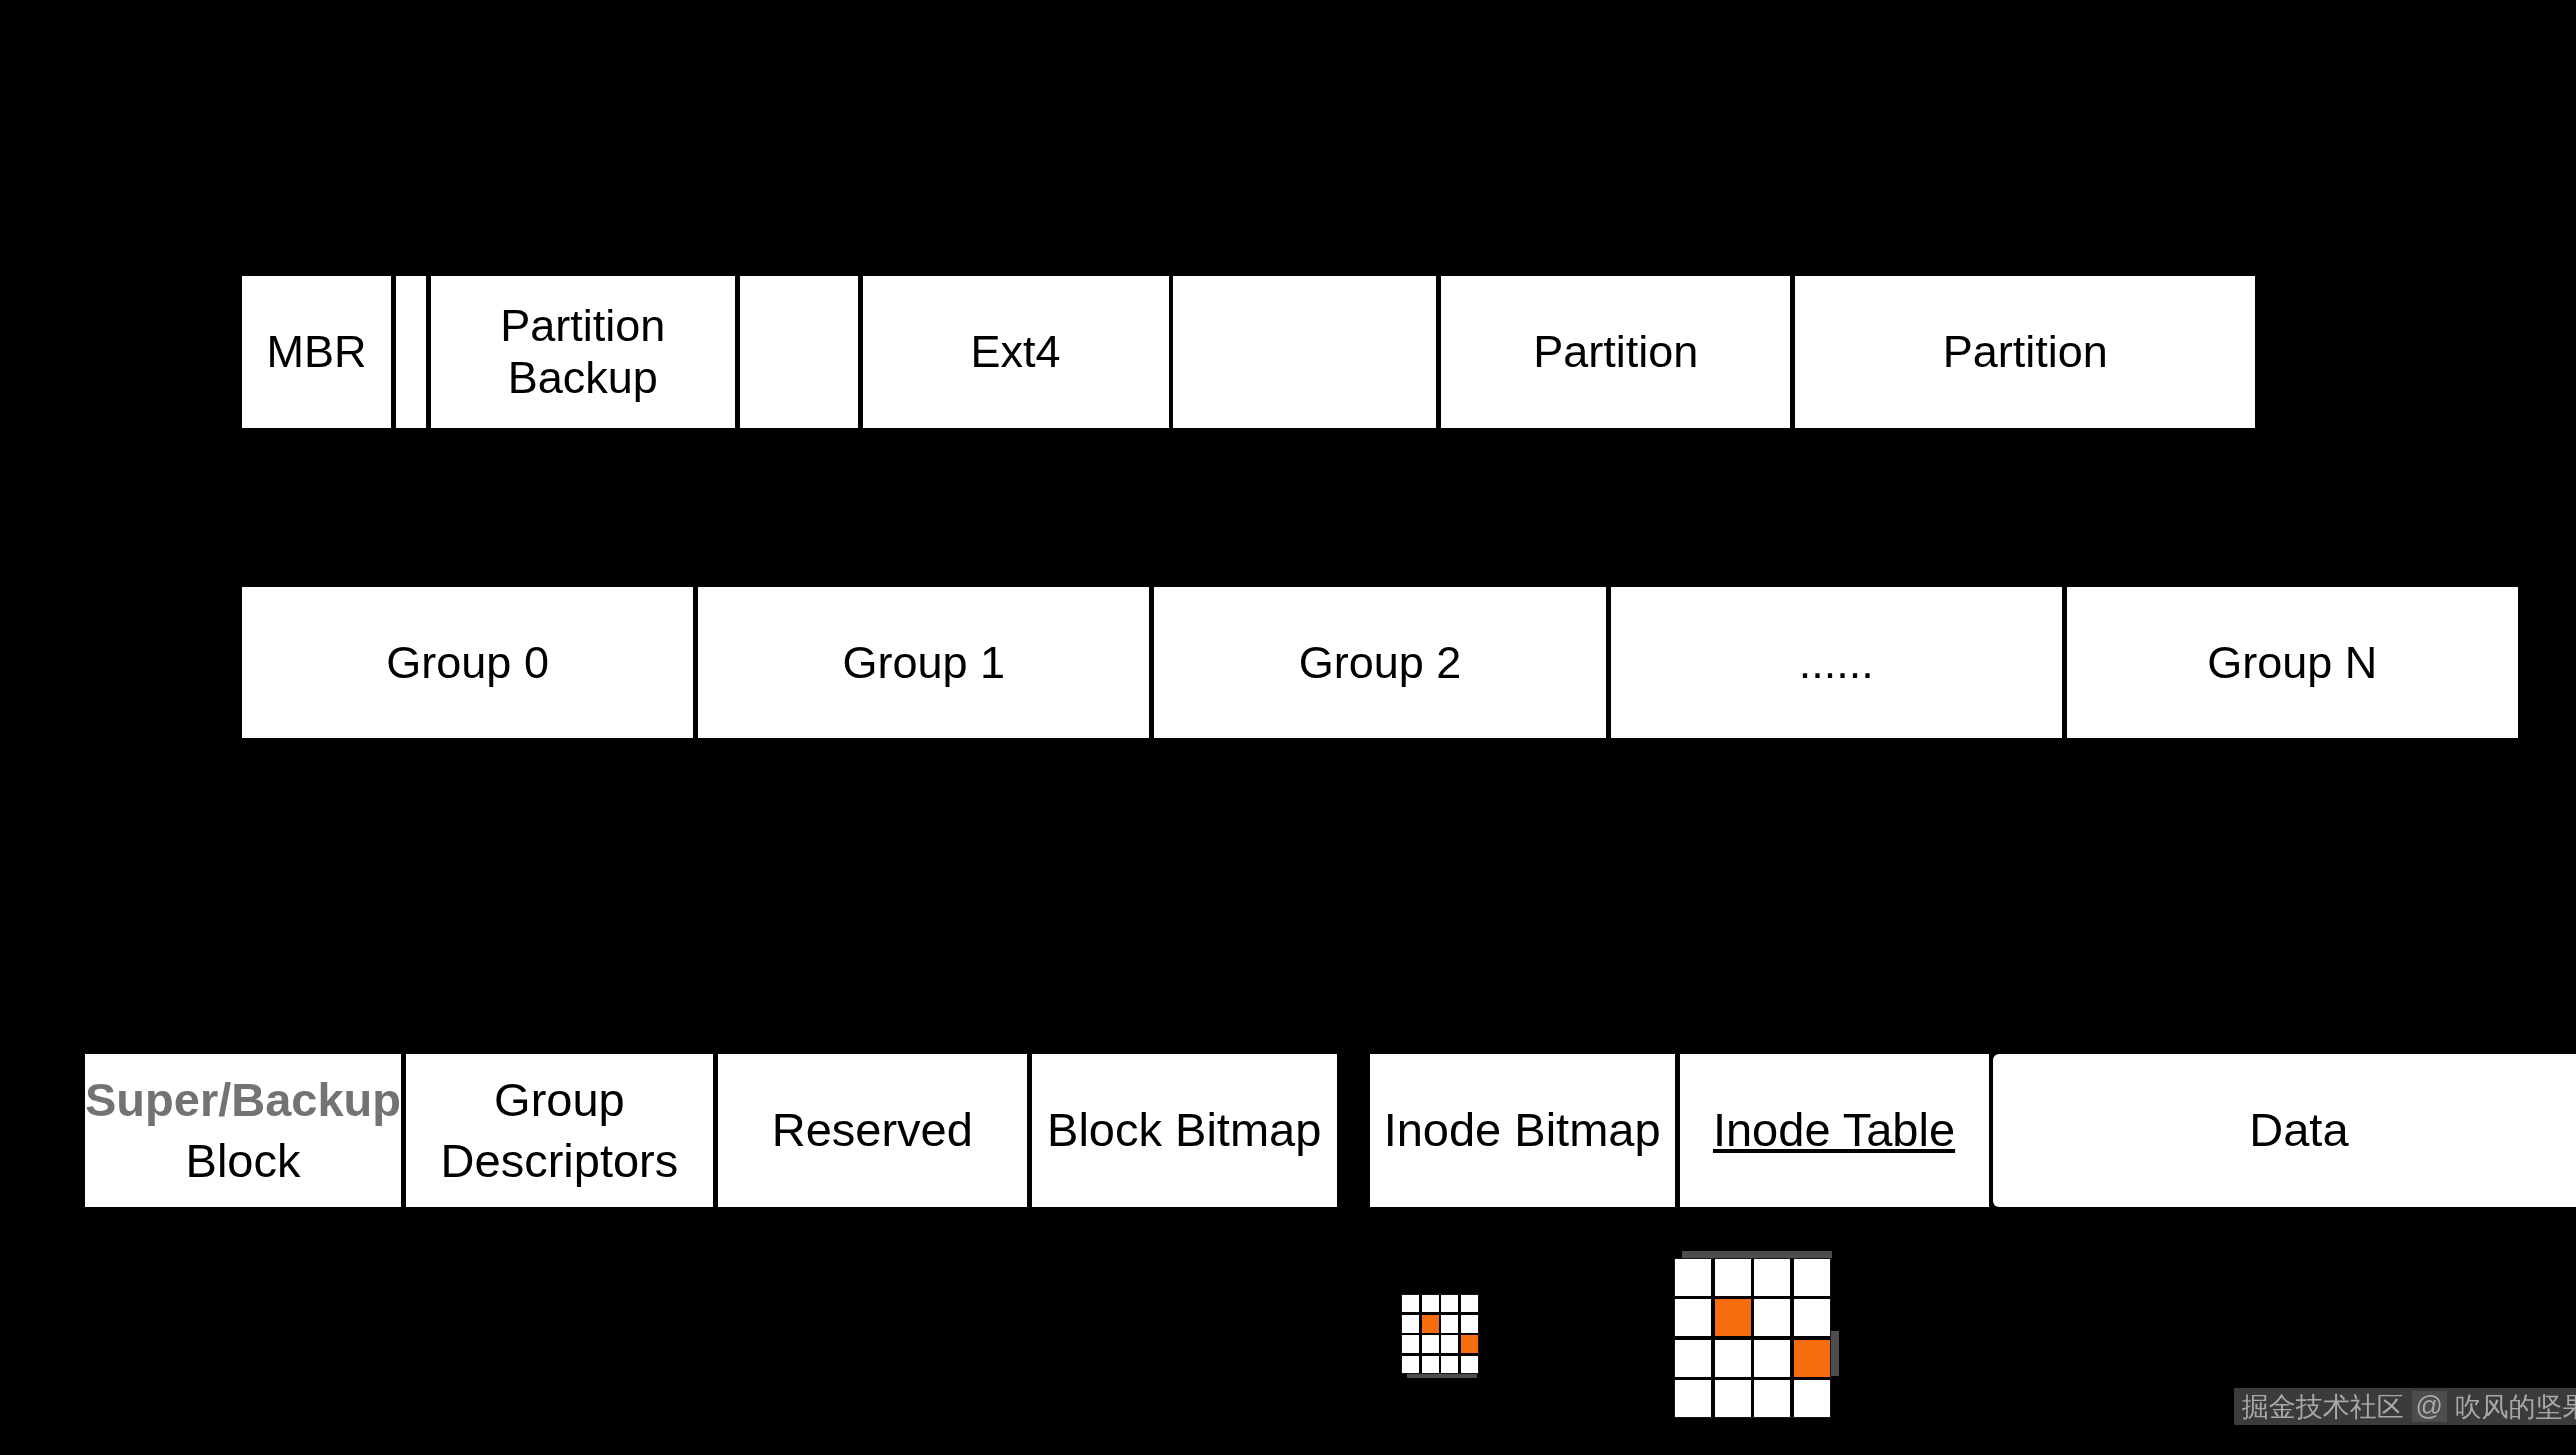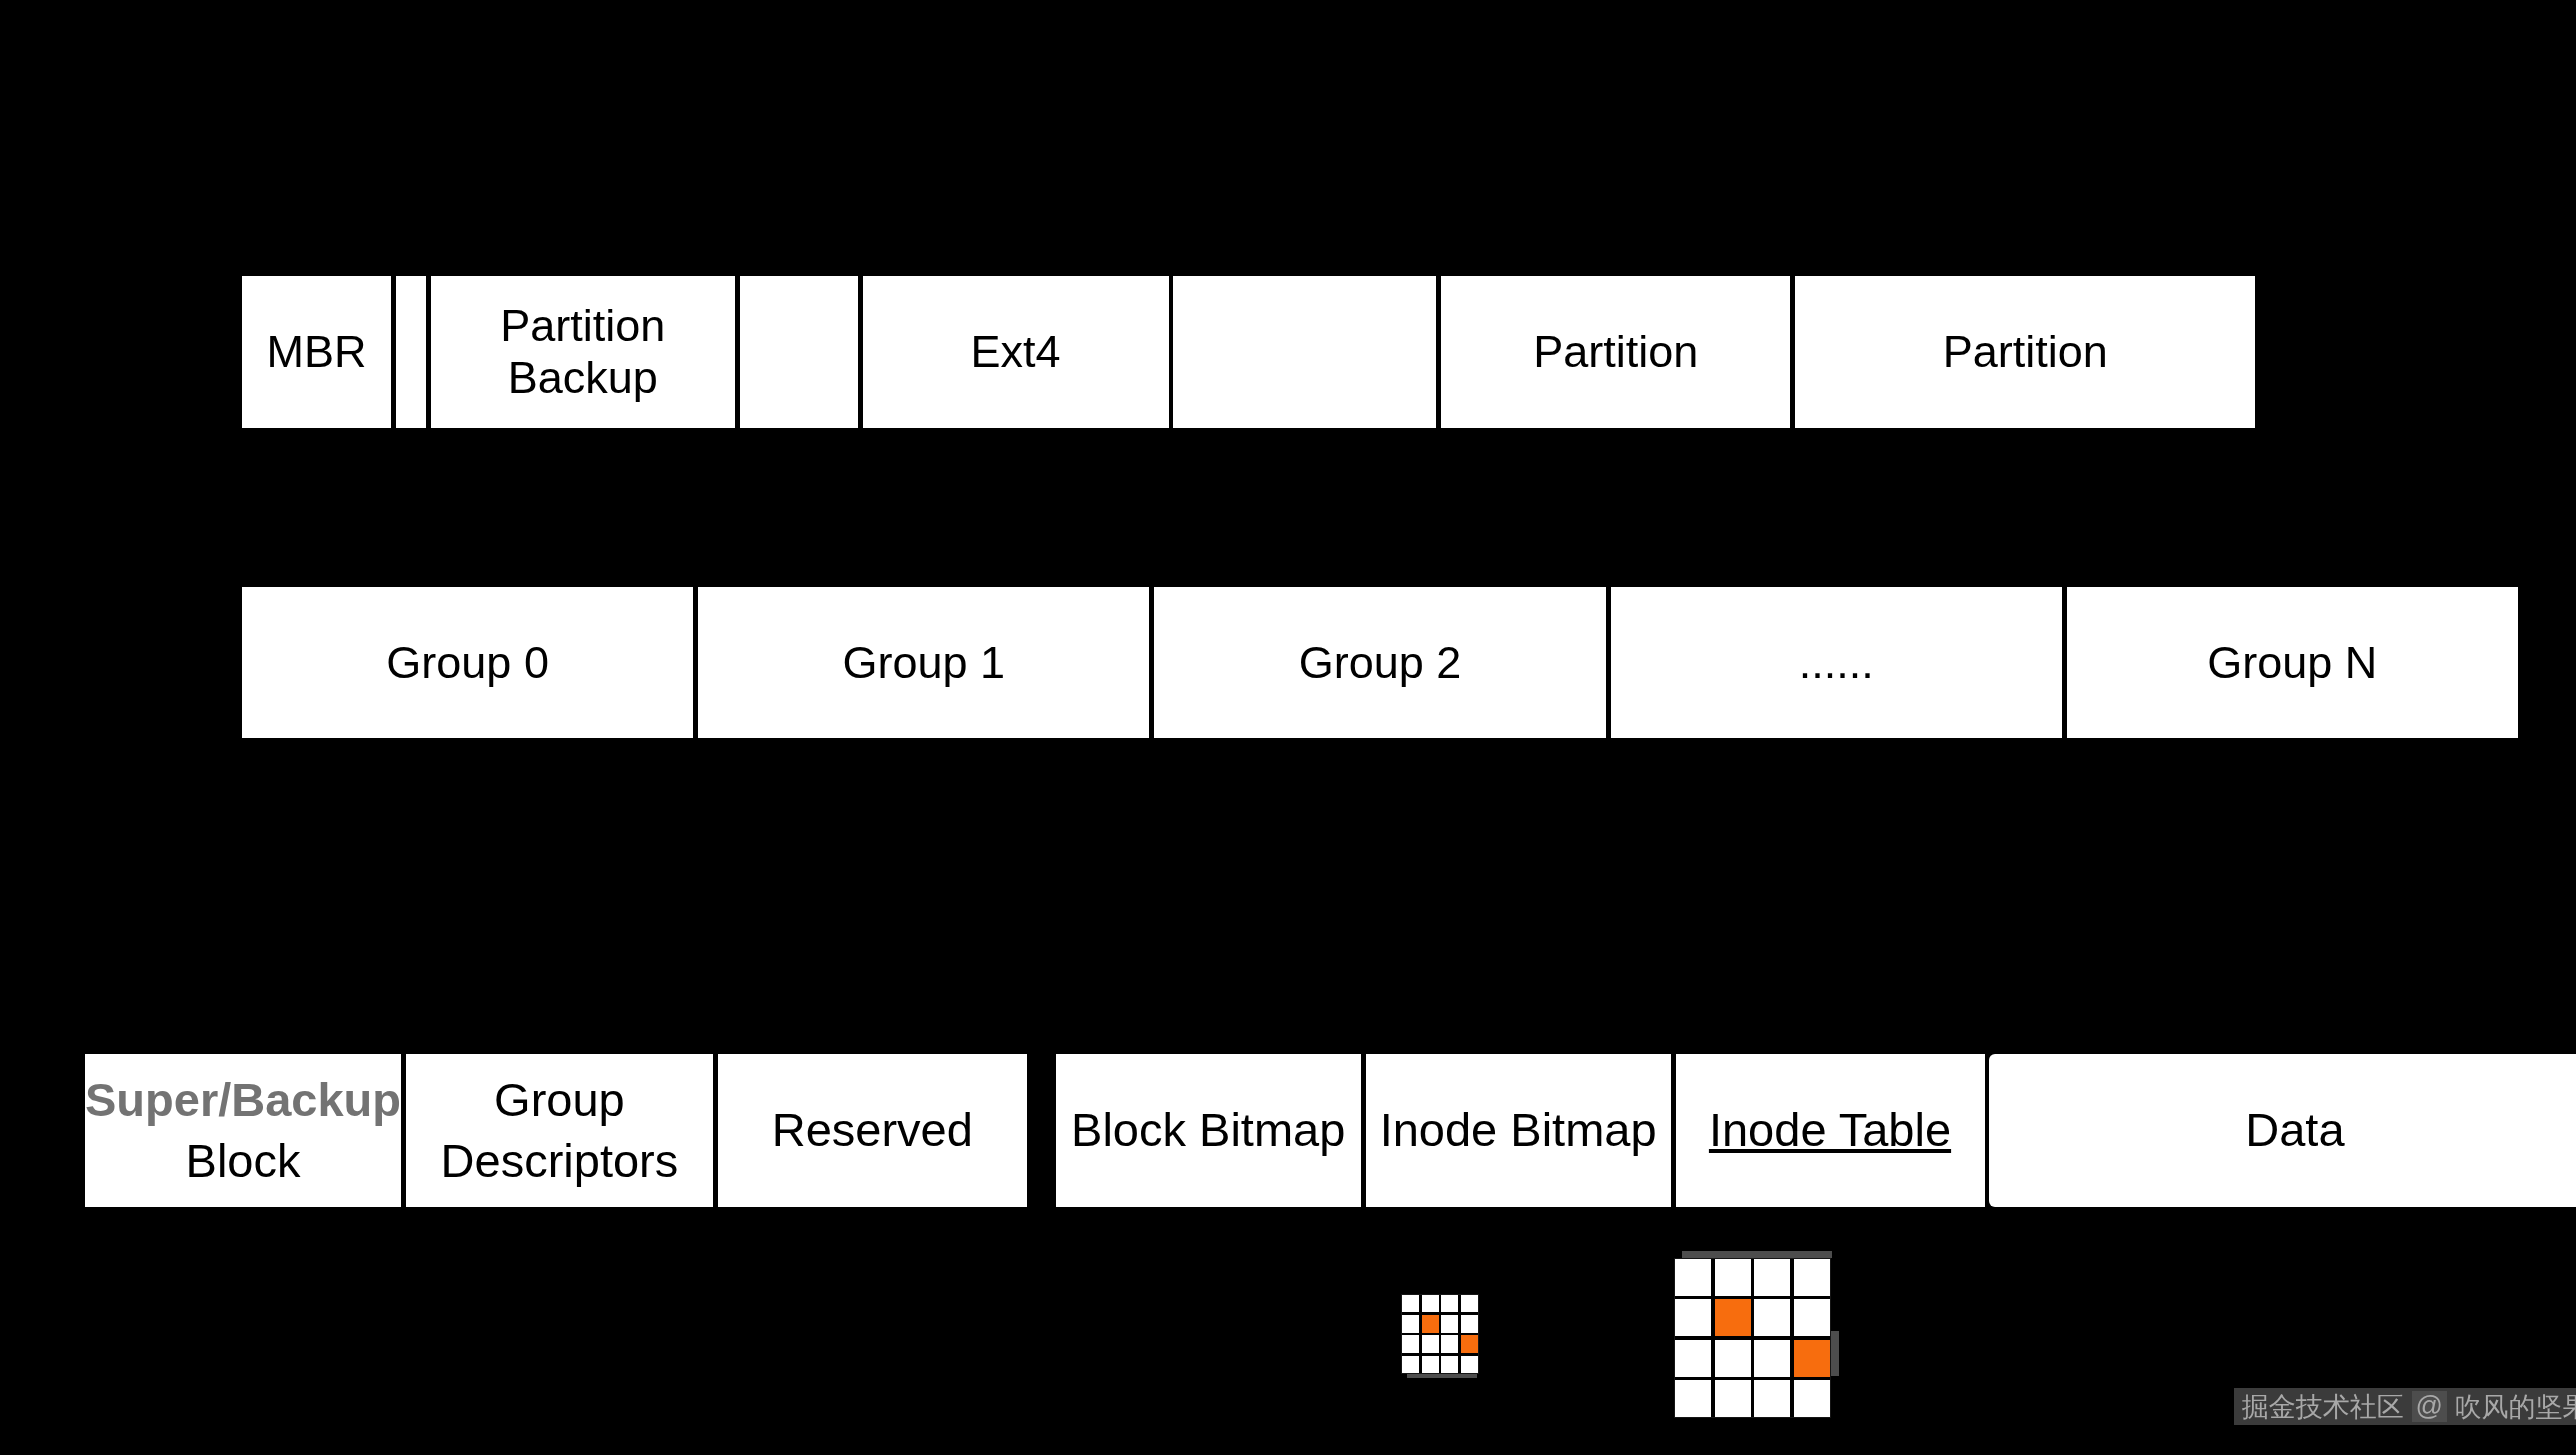--- a/index.html
+++ b/index.html
@@ -38,22 +38,22 @@
   .r1c7 { flex: 0 0 349px; }
   .r1c8 { flex: 0 0 460px; }
   
   #group-row { left: 198px; top: 587px; width: 2276px; height: 151px; font-size: 45px; }
   #group-row .cell { flex: 1 1 0; }
   
   #bg-row { left: 41px; top: 1054px; width: 2480px; height: 153px; font-size: 47px; line-height: 1.28; }
   .r3c1 { flex: 0 0 303px; }
   .r3c2 { flex: 0 0 307px; }
   .r3c3 { flex: 0 0 309px; }
-  .r3c4 { flex: 0 0 305px; margin-left: 24px; }
-  .r3c5 { flex: 0 0 305px; }
+  .r3c4 { flex: 0 0 305px; }
+  .r3c5 { flex: 0 0 305px; margin-left: 28px; }
   .r3c6 { flex: 0 0 309px; text-decoration: underline; }
   .r3c7 { flex: 0 0 611px; border-radius: 6px; }
   .super-line {
     font-weight: bold;
     color: #737373;
     white-space: nowrap;
   }
   
   .bitgrid {
     position: absolute;

